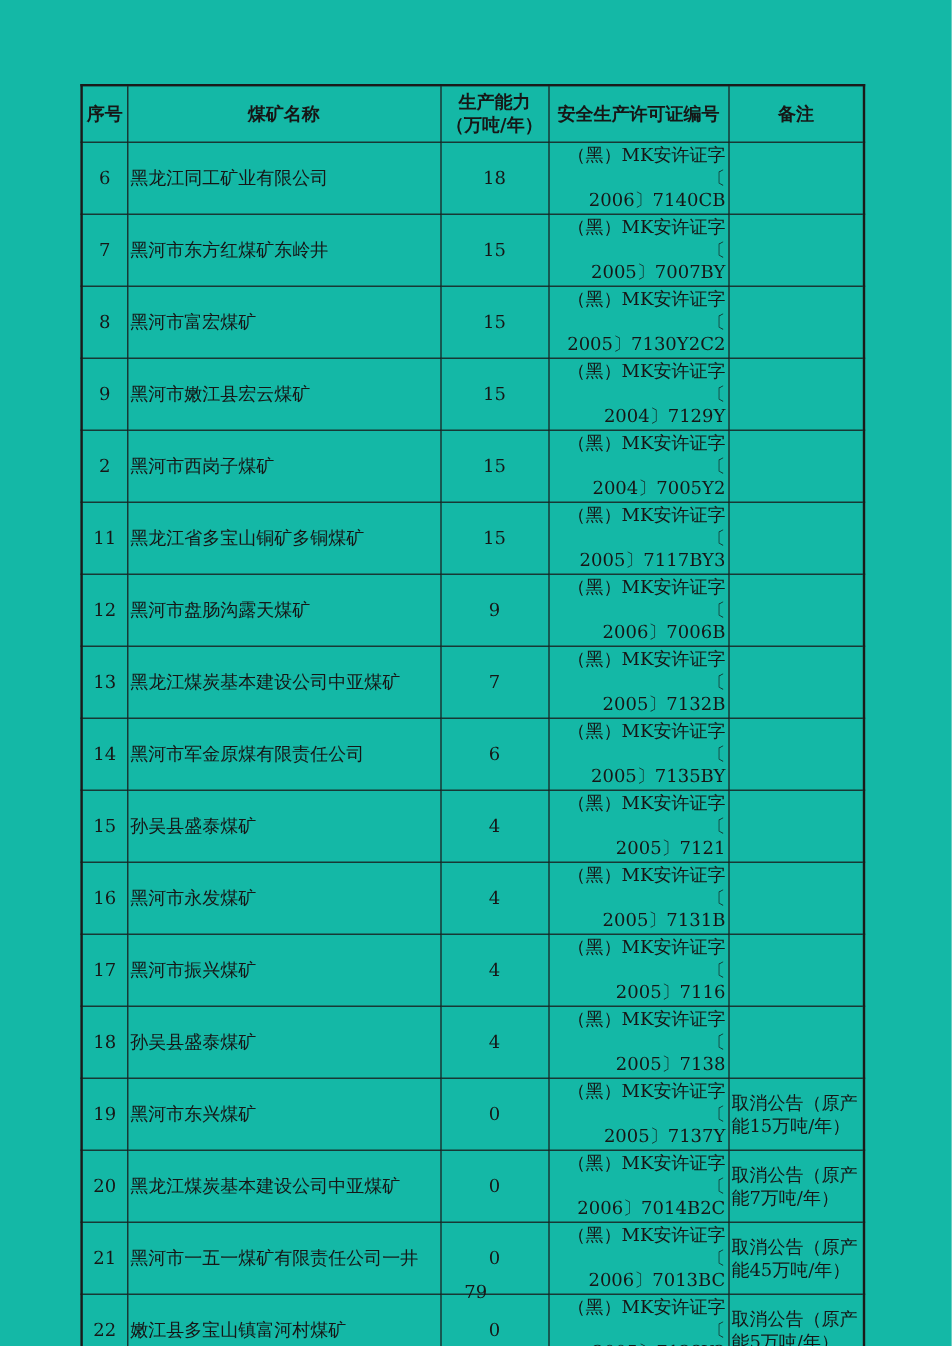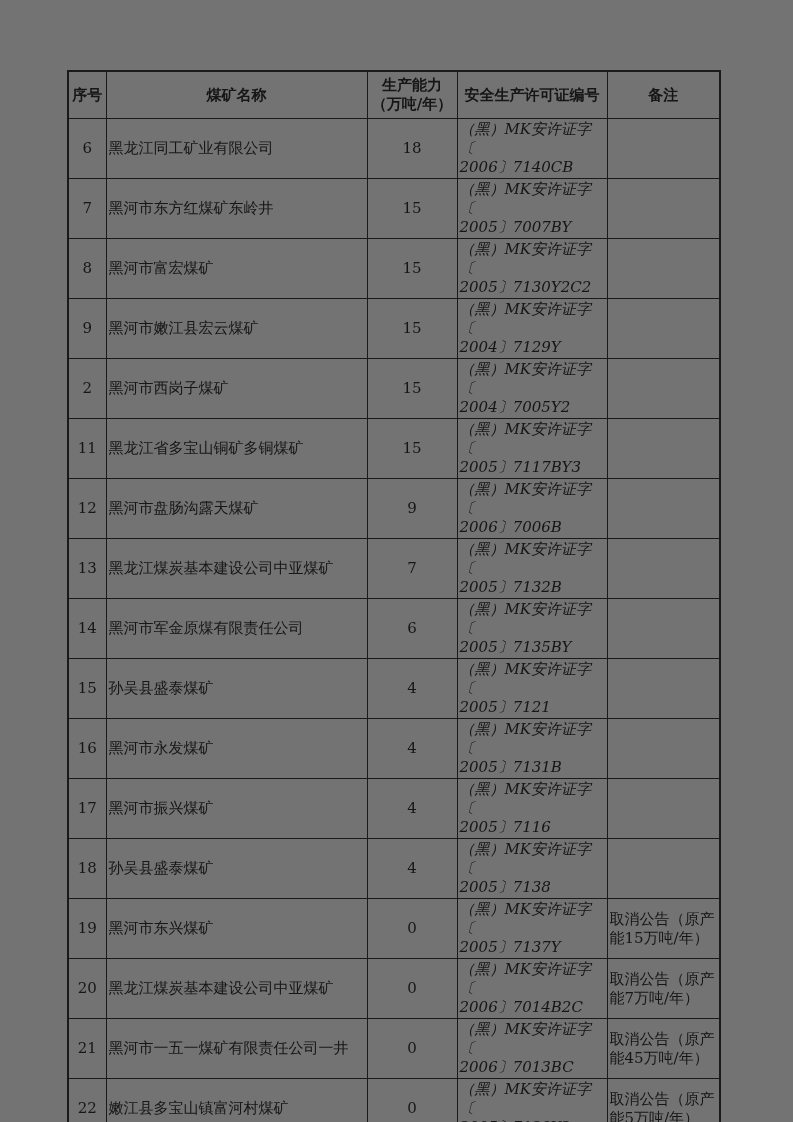--- a/index.html
+++ b/index.html
@@ -12,21 +12,21 @@
     background: #f5f5f3;
     font-family: "DejaVu Serif", "Liberation Serif", serif;
     position: relative;
   }
   .page {
     position: absolute;
     left: 0;
     top: 0;
     width: 793px;
     height: 1122px;
-    background: #737373;
+    background: #14b8a6;
     color: #161616;
   }
   table.mine-table {
     position: absolute;
     left: 67px;
     top: 70px;
     width: 652px;
     border-collapse: collapse;
     table-layout: fixed;
     border: 2px solid #1a1a1a;
@@ -44,21 +44,21 @@
     height: 44px;
     text-align: center;
   }
   .mine-table td {
     height: 37px;
     font-weight: normal;
   }
   .c-no   { text-align: center; }
   .c-name { text-align: left; padding-left: 6px; padding-right: 4px; }
   .c-cap  { text-align: center; }
-  .c-lic  { text-align: left; font-style: italic; }
+  .c-lic  { text-align: right; }
   .c-rem  { }
   .pre    { white-space: pre-line; margin-left: 12px; }
   .page-number {
     position: absolute;
     left: 0;
     right: 0;
     top: 1068px;
     text-align: center;
     font-size: 15px;
     color: #161616;
@@ -224,14 +224,15 @@
     <td class="c-name">嫩江县多宝山镇富河村煤矿</td>
     <td class="c-cap">0</td>
     <td class="c-lic pre">（黑）MK安许证字〔
 2005〕7128Y2</td>
     <td class="c-rem pre">取消公告（原产
 能5万吨/年）</td>
   </tr>
       </tbody>
   </table>
 
+  <div class="page-number">79</div>
 
 </div>
 
 </body></html>

